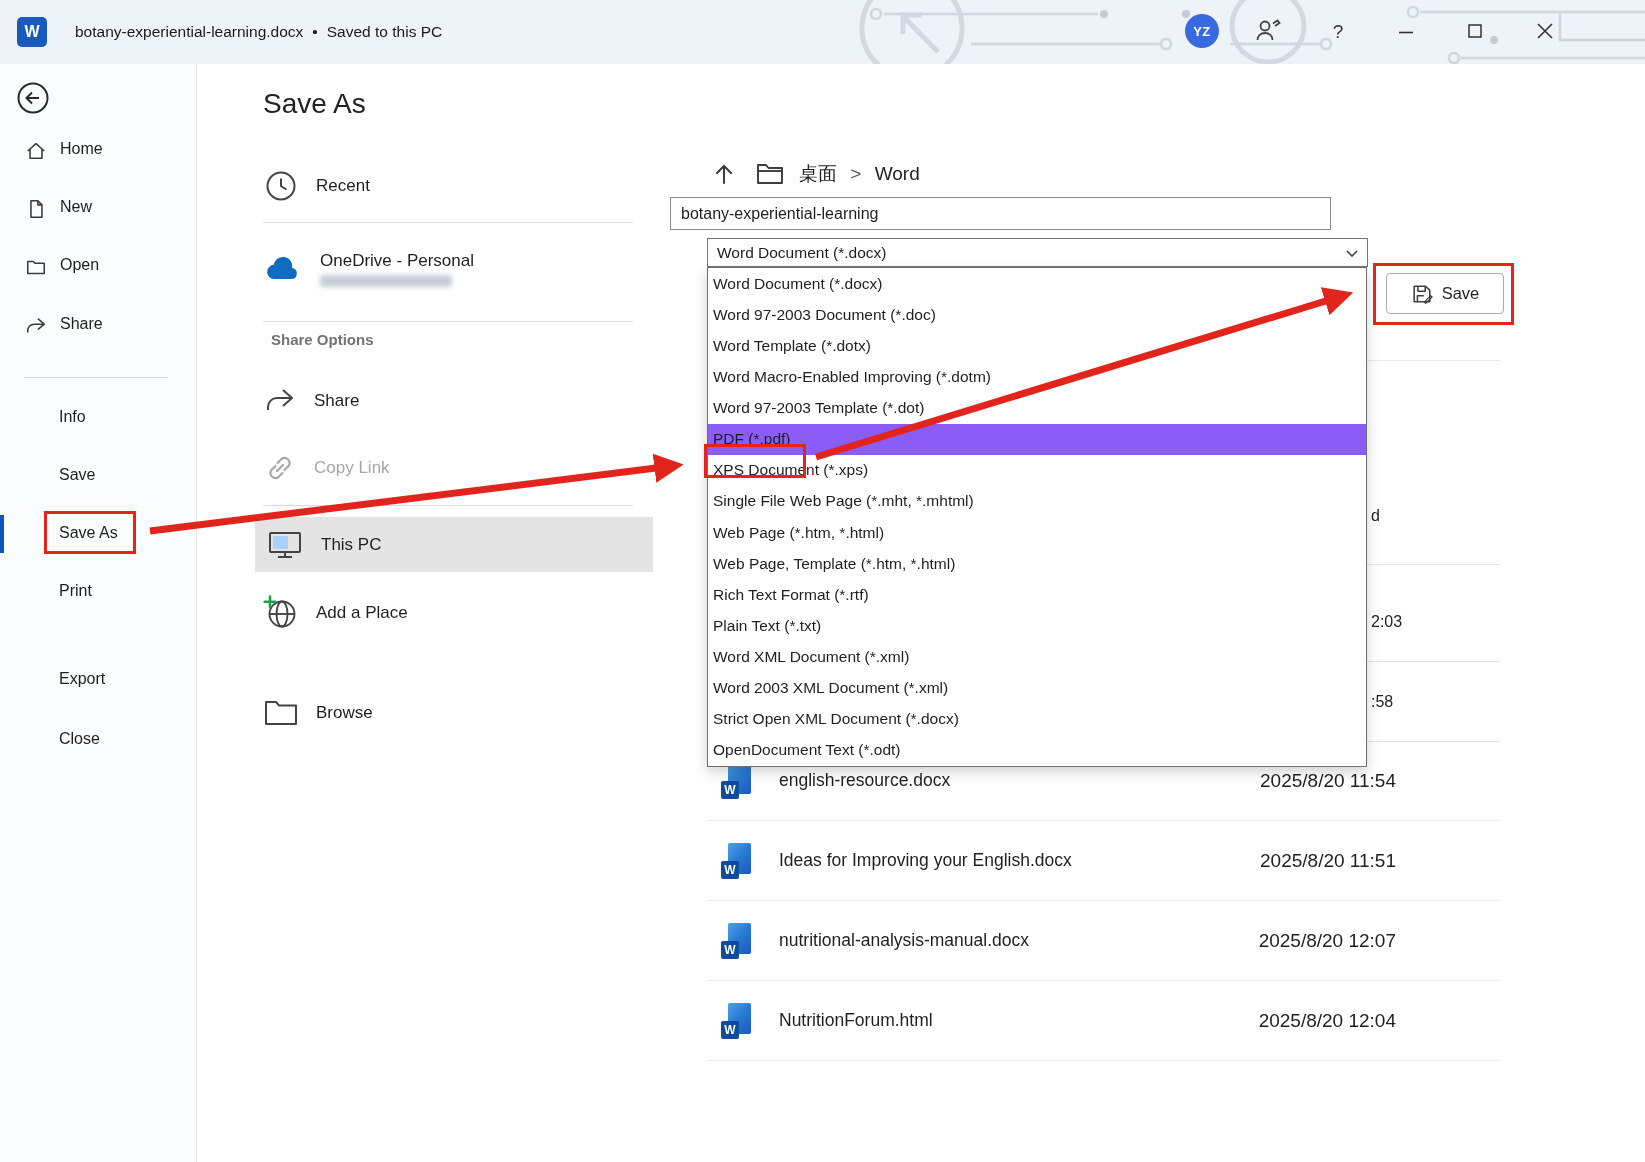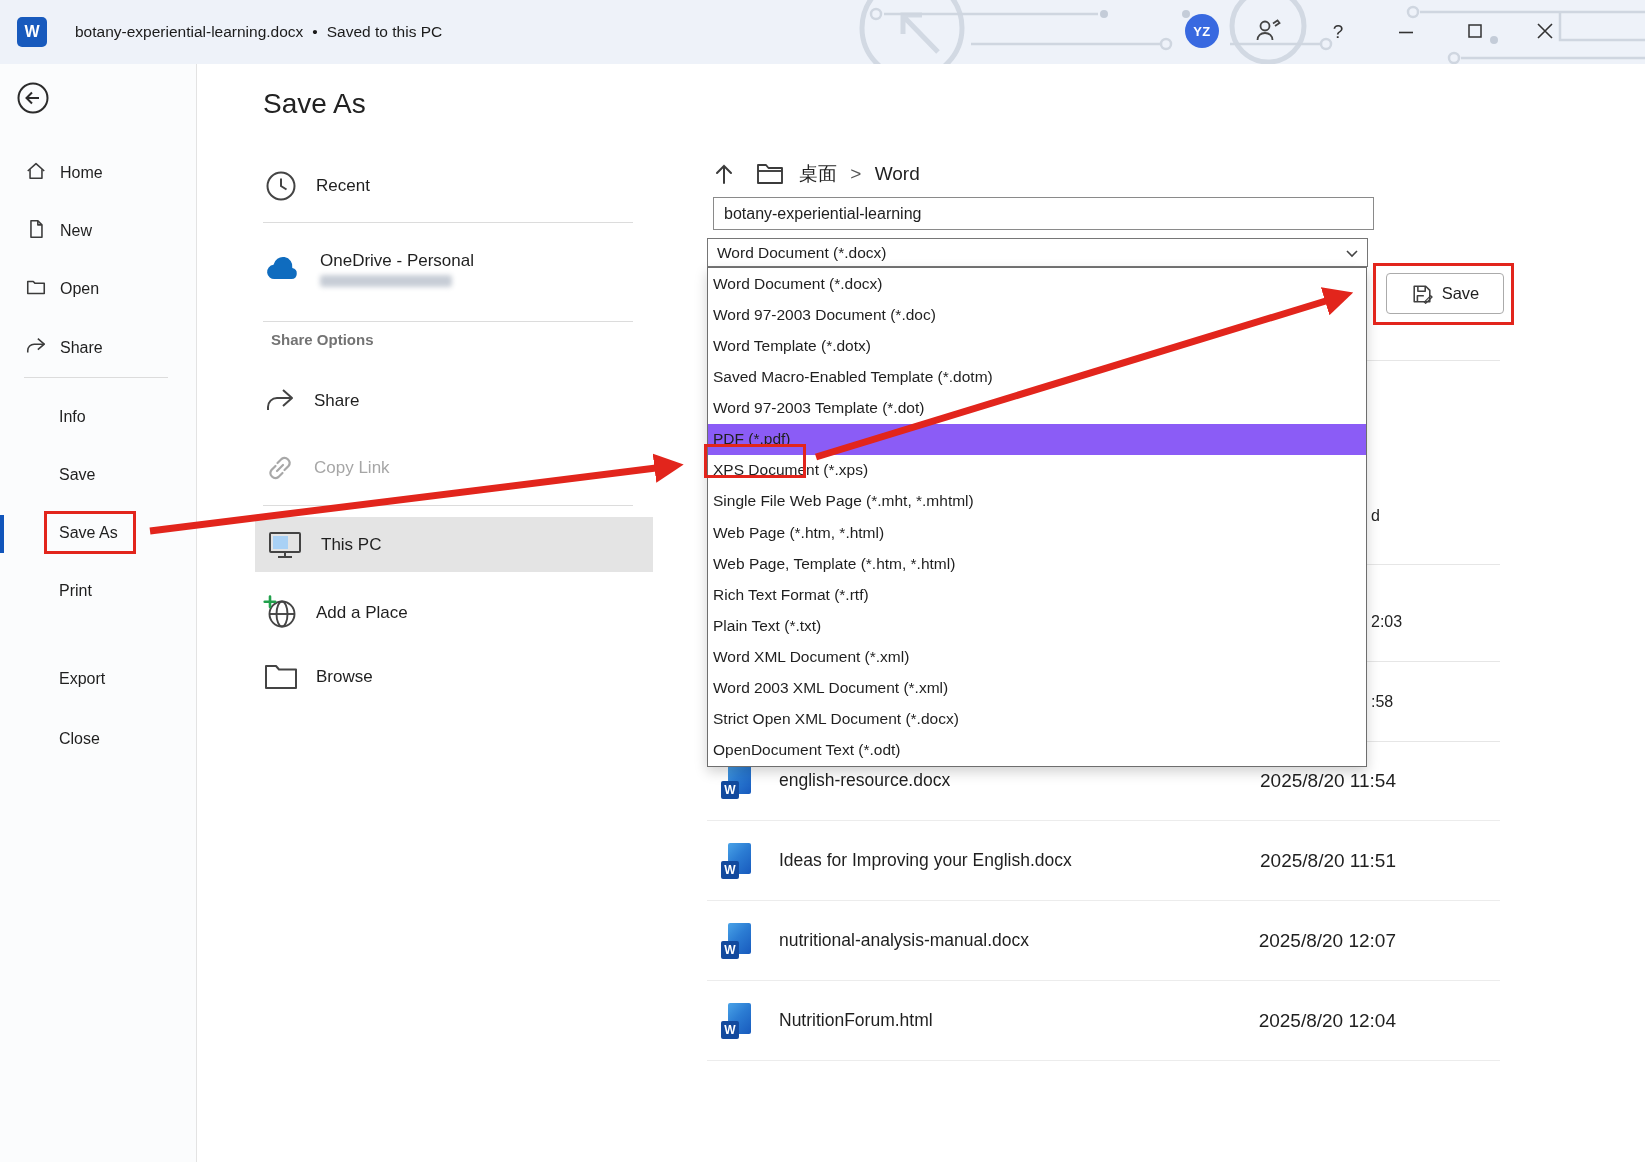--- a/index.html
+++ b/index.html
@@ -14,38 +14,38 @@
              color:#fff;font-weight:bold;font-size:16px;display:flex;align-items:center;justify-content:center;}
   .doc-title{position:absolute;left:75px;top:0;height:64px;display:flex;align-items:center;gap:9px;font-size:15.5px;color:#1b1b1b;}
   .avatar{position:absolute;left:1185px;top:14px;width:34px;height:34px;border-radius:50%;background:#3869e0;
           color:#fff;font-size:13px;font-weight:bold;display:flex;align-items:center;justify-content:center;letter-spacing:.5px;}
   .tb-btn{position:absolute;width:34px;height:34px;display:flex;align-items:center;justify-content:center;}
   .help-q{font-size:19px;color:#333;}
 
   
   .sidebar{position:absolute;left:0;top:64px;width:197px;height:1098px;background:#fbfcfd;border-right:1px solid #e3e3e3;box-sizing:border-box;}
   .back-btn{position:absolute;left:17px;top:18px;width:32px;height:32px;}
-  .side-item{position:absolute;left:0;width:197px;height:42px;display:flex;align-items:flex-end;gap:13px;
+  .side-item{position:absolute;left:0;width:197px;height:42px;display:flex;align-items:flex-start;gap:13px;
              padding-left:25px;box-sizing:border-box;font-size:16px;}
   .side-item2{position:absolute;left:59px;height:24px;display:flex;align-items:center;font-size:16px;}
   .nav-sel-bar{position:absolute;left:0;top:451px;width:4px;height:38px;background:#1155bb;}
   .hline{position:absolute;height:1px;background:#dcdcdc;}
 
   
   .page-title{position:absolute;left:263px;top:88px;font-size:28px;font-weight:400;color:#222;}
   .place{position:absolute;left:263px;width:390px;display:flex;align-items:center;gap:17px;font-size:17px;}
   .place .ptext{display:flex;flex-direction:column;gap:4px;}
   .section-h{position:absolute;left:263px;top:331px;font-size:15px;font-weight:bold;color:#737373;margin-left:8px;}
   .grayed{color:#a6a6a6;}
   .thispc{position:absolute;left:255px;top:517px;width:398px;height:55px;background:#e4e4e4;display:flex;align-items:center;gap:17px;padding-left:11px;box-sizing:border-box;font-size:17px;}
   .blur-bar{width:132px;height:12px;border-radius:3px;background:#c7cdd6;filter:blur(2.5px);}
 
   
   .crumb-txt{position:absolute;top:161px;font-size:19px;color:#1f1f1f;}
-  .fname{position:absolute;left:713px;top:197px;width:661px;height:33px;border:1px solid #8a8a8a;box-sizing:border-box;
+  .fname{position:absolute;left:670px;top:197px;width:661px;height:33px;border:1px solid #8a8a8a;box-sizing:border-box;
          font-family:"Liberation Sans",sans-serif;font-size:16px;padding:0 10px;color:#1f1f1f;background:#fff;}
   .ftype{position:absolute;left:707px;top:238px;width:661px;height:29px;border:1px solid #767676;background:#fff;
          box-sizing:border-box;display:flex;align-items:center;padding:0 9px;font-size:15.5px;}
   .ftype .chev{position:absolute;right:8px;top:10px;}
   .dropdown{position:absolute;left:707px;top:267px;width:660px;height:500px;background:#fff;border:1px solid #6e6e6e;
             box-sizing:border-box;display:flex;flex-direction:column;z-index:5;box-shadow:0 5px 12px rgba(0,0,0,.18);}
   .ft-option{flex:1;display:flex;align-items:center;padding-left:5px;font-size:15.5px;}
   .opt-hl{background:#8b5cf6;}
   .savebtn{position:absolute;left:1386px;top:273px;width:116px;height:39px;background:#fff;border:1px solid #ababab;
            border-radius:4px;display:flex;align-items:center;justify-content:center;gap:9px;font-size:16.5px;z-index:6;}
@@ -258,21 +258,21 @@
         <ellipse cx="19" cy="19" rx="5.5" ry="12.5"></ellipse>
         <path d="M6.5 19 H31.5"></path>
       </g>
       <g stroke="#21a04b" stroke-width="2.6" stroke-linecap="round">
         <path d="M7 1.5 V12 M1.7 6.7 H12.2"></path>
       </g>
     </svg>
     <span>Add a Place</span>
   </div>
 
-  <div class="place" style="top:651px;height:52px;">
+  <div class="place" style="top:687px;height:52px;">
     <svg class="ic" width="36" height="30" viewBox="0 0 36 30" fill="none" stroke="#444" stroke-width="2" stroke-linejoin="round">
       <path d="M3 26 V4 H13 L16 7.5 H33 V26 Z"></path>
     </svg>
     <span>Browse</span>
   </div>
 
   <div class="abs" style="left:712px;top:162px;">
     <svg class="ic" width="24" height="24" viewBox="0 0 24 24" fill="none" stroke="#3b3b3b" stroke-width="2" stroke-linecap="round">
       <path d="M12 21 V4 M5 11 L12 4 L19 11"></path>
     </svg>
@@ -356,21 +356,21 @@
 
       <div class="ft-option">
         <span>Word 97-2003 Document (*.doc)</span>
       </div>
 
       <div class="ft-option">
         <span>Word Template (*.dotx)</span>
       </div>
 
       <div class="ft-option">
-        <span>Saved Macro-Enabled Template (*.dotm)</span>
+        <span>Word Macro-Enabled Improving (*.dotm)</span>
       </div>
 
       <div class="ft-option">
         <span>Word 97-2003 Template (*.dot)</span>
       </div>
 
       <div class="ft-option opt-hl">
         <span>PDF (*.pdf)</span>
       </div>
 

